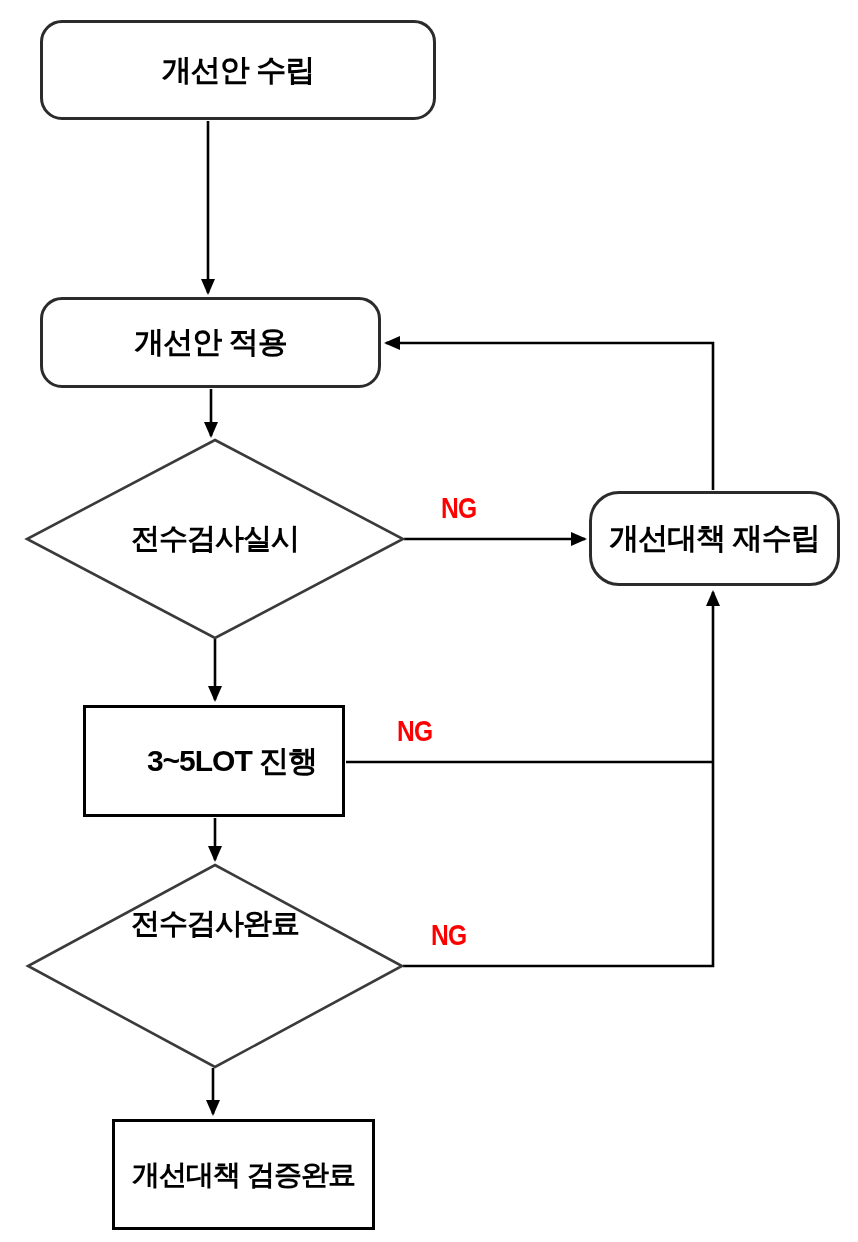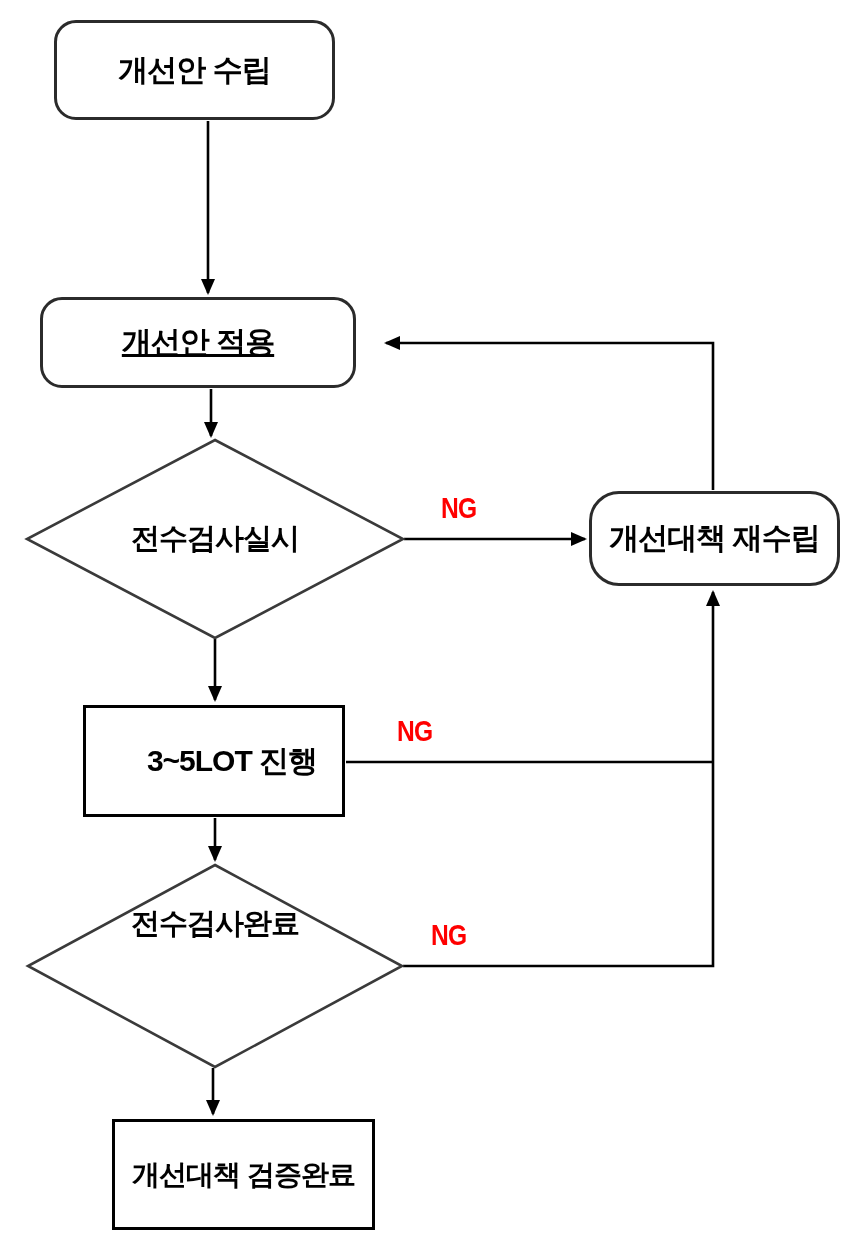--- a/index.html
+++ b/index.html
@@ -59,22 +59,22 @@
     position: absolute;
     color: #ff0000;
     font-weight: bold;
     font-size: 30px;
     letter-spacing: -1px;
     transform: scaleX(0.82);
     transform-origin: left center;
     white-space: nowrap;
   }
   
-  #node-establish { left: 54px;  top: 20px;   width: 281px; height: 100px; }
-  #node-apply     { left: 40px;  top: 297px;  width: 316px; height: 91px; text-decoration: underline;  }
+  #node-establish { left: 40px;  top: 20px;   width: 396px; height: 100px; }
+  #node-apply     { left: 40px;  top: 297px;  width: 341px; height: 91px;  }
   #node-remeasure { left: 589px; top: 491px;  width: 251px; height: 95px;  border-radius: 30px; }
   #node-lot       { left: 83px;  top: 705px;  width: 262px; height: 112px; padding-left: 36px; }
   #node-verified  { left: 84px;  top: 1119px; width: 263px; height: 111px; font-size: 28px; margin-left: 28px; }
   #label-inspect  { left: 27px;  top: 440px;  width: 376px; height: 198px; }
   #label-complete { left: 28px;  top: 823px;  width: 374px; height: 202px; }
   #ng-inspect  { left: 441px; top: 491px; }
   #ng-lot      { left: 397px; top: 714px; }
   #ng-complete { left: 431px; top: 918px; }
 </style>
 </head>

